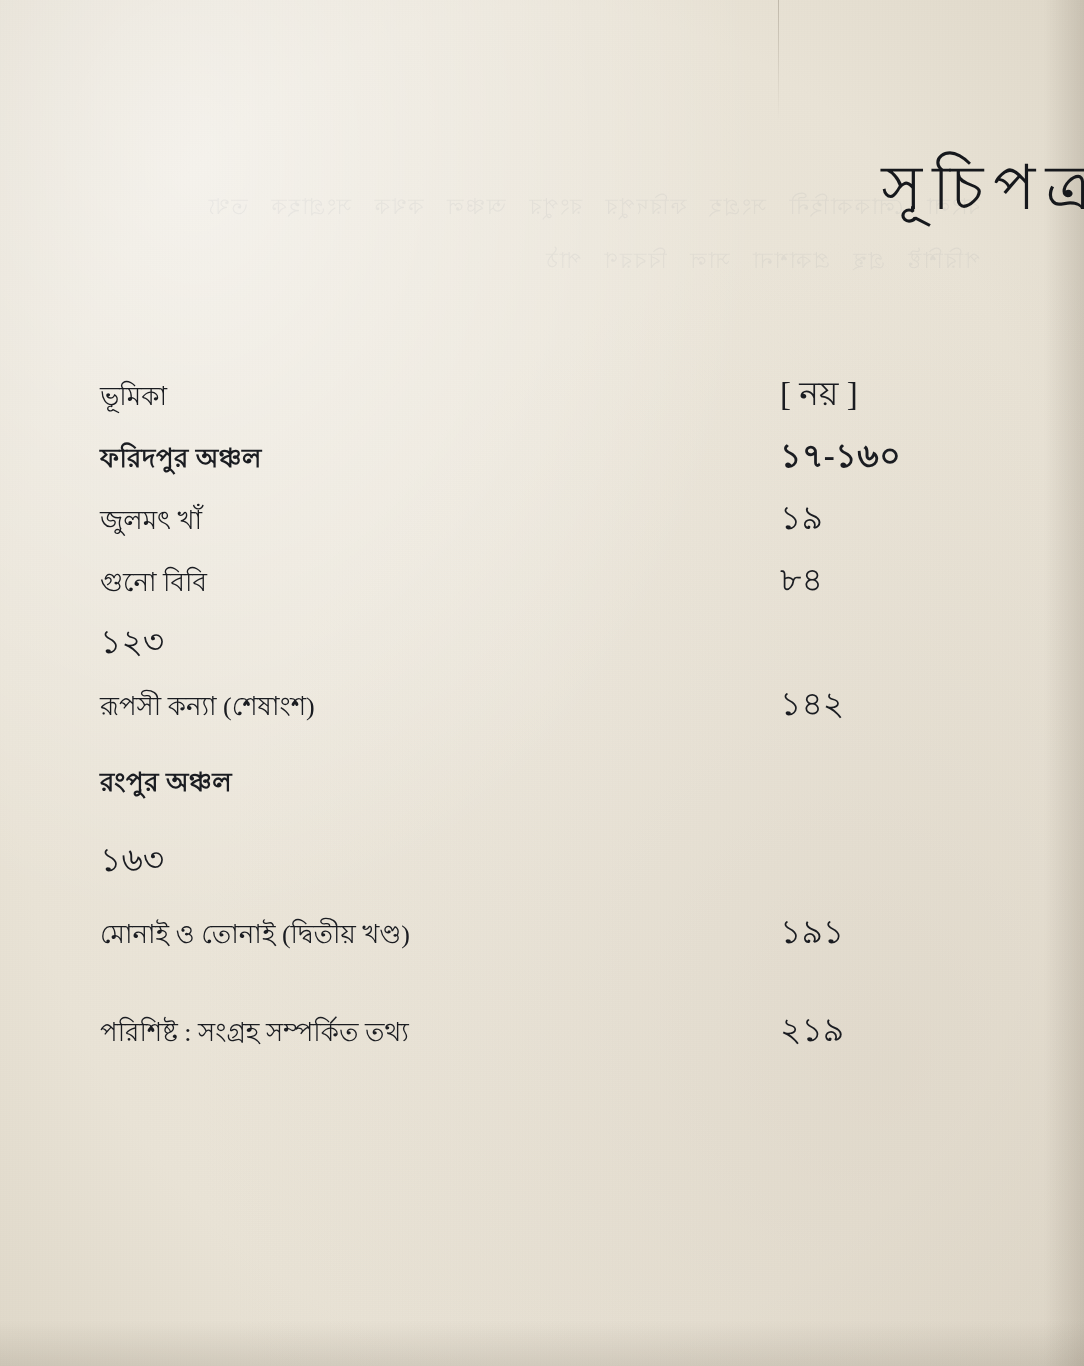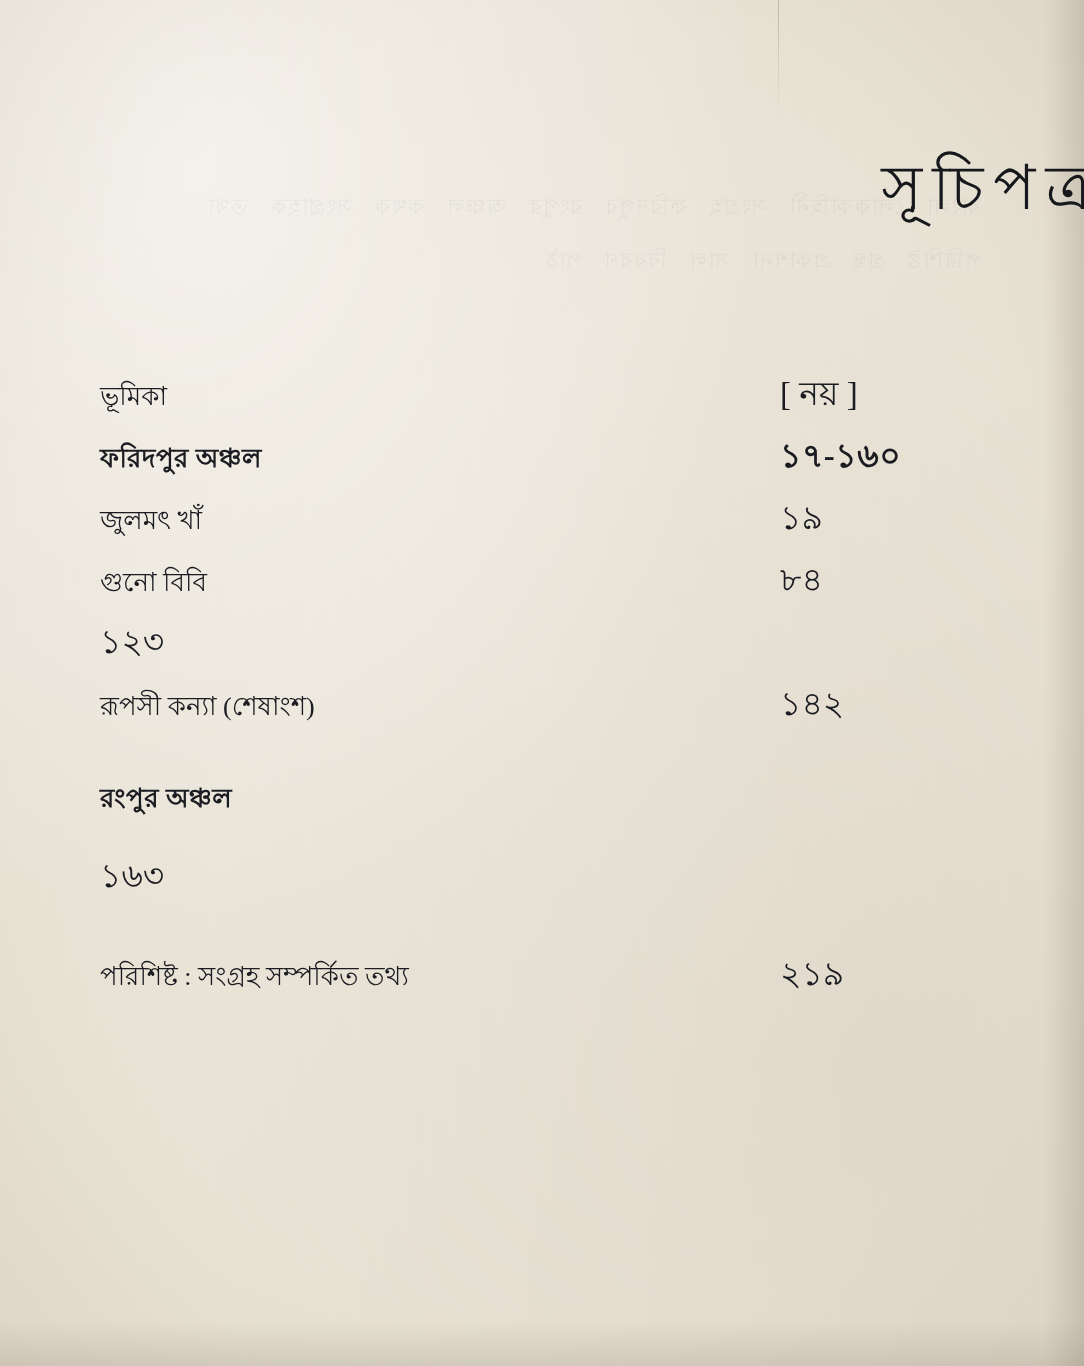--- a/index.html
+++ b/index.html
@@ -102,21 +102,21 @@
     top: 368px;
     width: 830px;
   }
 
   .toc-row {
     display: flex;
     align-items: baseline;
     height: 62px;
   }
   .toc-row.gap-before {
-    margin-top: 38px;
+    margin-top: 22px;
   }
   .toc-row.gap-small {
     margin-top: 10px;
   }
 
   .toc-label {
     flex: 0 0 auto;
     width: 680px;
     font-size: 26px;
     color: #1a1c21;
@@ -184,20 +184,24 @@
     </div>
 
     <div class="toc-row section gap-before">
       <span class="toc-label">রংপুর অঞ্চল</span>
     </div>
 
     <div class="toc-row gap-small">
       <span class="toc-page">১৬৩</span>
     </div>
 
+    <div class="toc-row gap-small">
+      <span class="toc-label">মোনাই ও তোনাই (দ্বিতীয় খণ্ড)</span>
+      <span class="toc-page">১৯১</span>
+    </div>
 
     <div class="toc-row appendix">
       <span class="toc-label">পরিশিষ্ট : সংগ্রহ সম্পর্কিত তথ্য</span>
       <span class="toc-page">২১৯</span>
     </div>
 
   </div>
 </div>
 
 </body></html>

